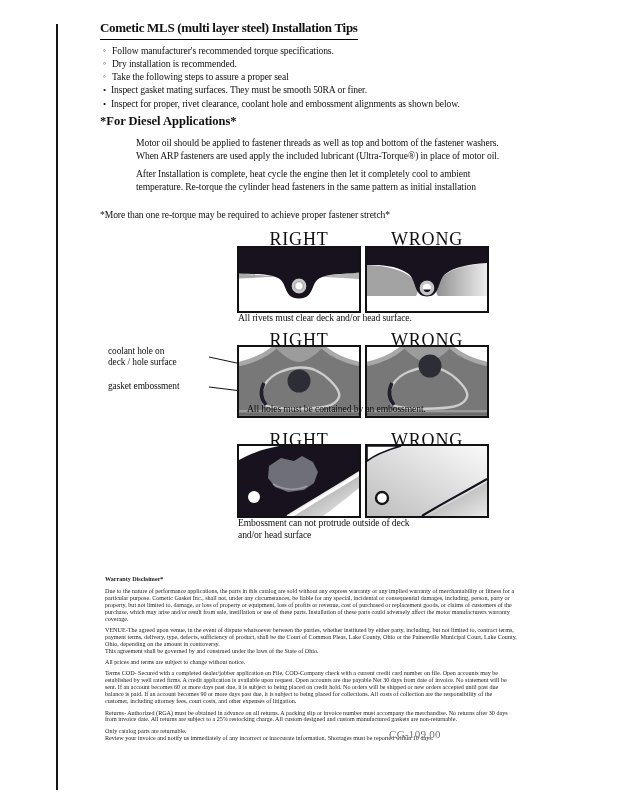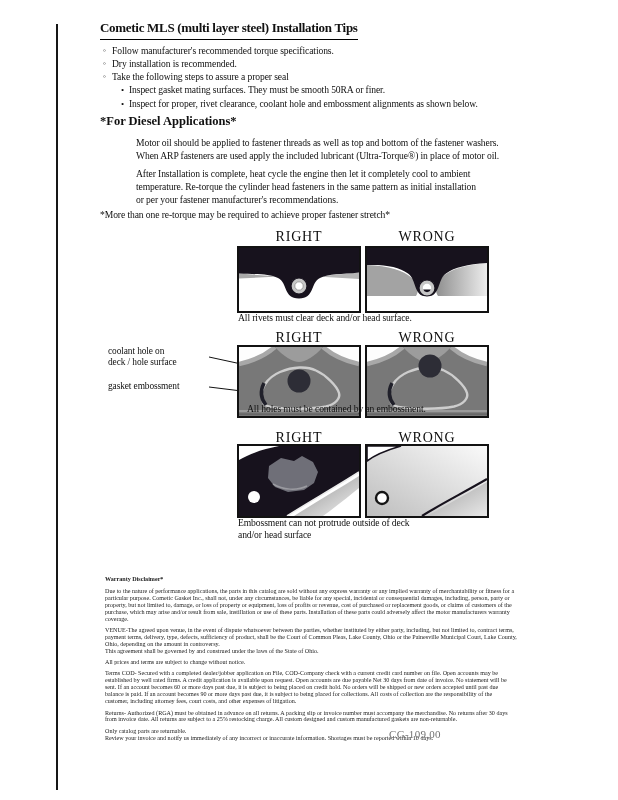--- a/index.html
+++ b/index.html
@@ -6,30 +6,30 @@
   .page{position:relative;width:532px;height:800px;background:#ffffff;overflow:hidden;
         font-family:Liberation Serif, serif;color:#111;}
   .left-rule{position:absolute;left:56px;top:24px;width:1.5px;height:766px;background:#161616;}
 
   .title{position:absolute;left:100px;top:20px;margin:0;font-size:13px;font-weight:bold;
          letter-spacing:-0.3px;border-bottom:1.6px solid #000;padding-bottom:3px;white-space:nowrap;}
 
   .tips{position:absolute;left:103px;top:44px;font-size:9.6px;letter-spacing:-0.1px;line-height:13px;}
   .tip{white-space:nowrap;}
   .tip .m1{display:inline-block;width:9px;font-size:8px;vertical-align:1px;}
-  .tip.sub{margin-left:18px;}
+  .tip.sub{}
   .tip .m2{display:inline-block;width:8px;font-size:9px;}
 
   .diesel-heading{position:absolute;left:100px;top:114px;font-size:12.5px;font-weight:bold;white-space:nowrap;text-align:right;}
   .para{position:absolute;left:100px;font-size:9.6px;letter-spacing:-0.1px;line-height:13px;margin-left:36px;}
   .para div{white-space:nowrap;}
   .p1{top:136px;} .p2{top:167px;} .note{top:209px;position:absolute;left:100px;font-size:9.6px;
       letter-spacing:-0.1px;white-space:nowrap;}
 
-  .dg-header{position:absolute;width:124px;text-align:center;font-size:14px;letter-spacing:0.8px;
+  .dg-header{position:absolute;width:124px;text-align:center;font-size:18px;letter-spacing:0.8px;
              color:#0d0d0d;white-space:nowrap;}
   .diag-box{position:absolute;width:120px;border:2px solid #121212;background:#fff;}
   .diag-box svg{display:block;}
   .dg-caption{position:absolute;font-size:9.6px;letter-spacing:-0.1px;line-height:11.5px;white-space:nowrap;}
 
   .lbl{position:absolute;left:108px;width:99px;text-align:left;font-size:9.4px;line-height:11px;
        letter-spacing:-0.1px;}
   .leader-overlay{position:absolute;left:108px;top:330px;pointer-events:none;}
 
   .legal{position:absolute;left:105px;top:576px;width:412px;font-size:6.1px;line-height:6.9px;
@@ -61,21 +61,20 @@
   <div class="diesel-heading">*For Diesel Applications*</div>
 
   <div class="para p1">
     <div>Motor oil should be applied to fastener threads as well as top and bottom of the fastener washers.</div>
     <div>When ARP fasteners are used apply the included lubricant (Ultra-Torque®) in place of motor oil.</div>
   </div>
 
   <div class="para p2">
     <div>After Installation is complete, heat cycle the engine then let it completely cool to ambient</div>
     <div>temperature. Re-torque the cylinder head fasteners in the same pattern as initial installation</div>
-    <div>or per your fastener manufacturer's recommendations.</div>
   </div>
 
   <div class="note">*More than one re-torque may be required to achieve proper fastener stretch*</div>
 
   <div class="dg-header" style="left:237px;top:229px;">RIGHT</div>
   <div class="dg-header" style="left:365px;top:229px;">WRONG</div>
 
   <div class="diag-box" style="left:237px;top:246px;">
     <svg width="120" height="63" viewBox="0 0 120 63">
       <rect width="120" height="63" fill="#ffffff"></rect>

